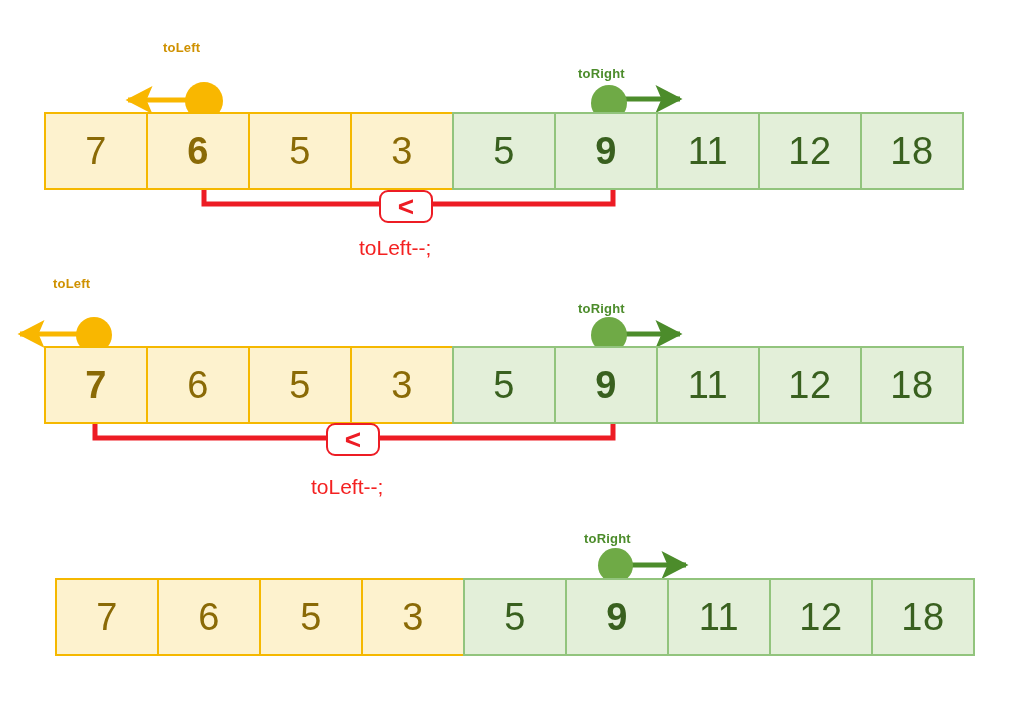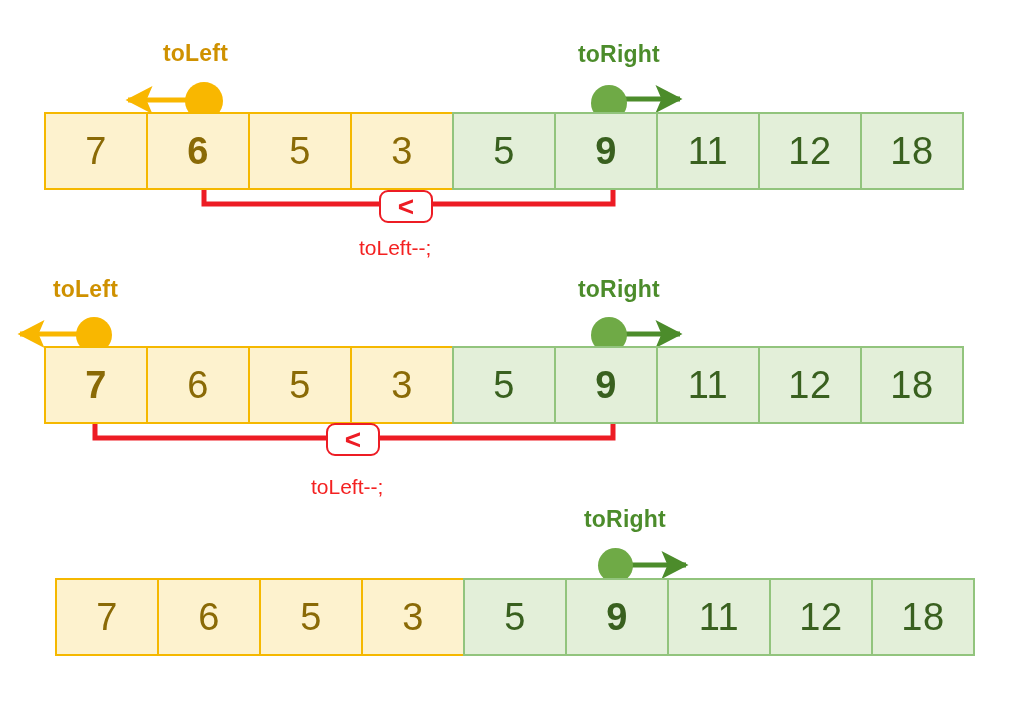--- a/index.html
+++ b/index.html
@@ -44,27 +44,27 @@
     background: #E3EFD9;
     border: 2px solid #92C47D;
     color: #39601F;
     margin-right: -2px;
   }
   .cell.bold { font-weight: bold; }
 
   
   .ptr-label {
     position: absolute;
-    font-size: 23px;
+    font-size: 13px;
     font-weight: bold;
     letter-spacing: 0.2px;
     white-space: nowrap;
   }
   .ptr-label.left-col { color: #CF9100; }
-  .ptr-label.right-col { color: #4C8C2B; }
+  .ptr-label.right-col { color: #4C8C2B; margin-top: 25px; }
 
   
   .dot {
     position: absolute;
     border-radius: 50%;
   }
   .dot.yellow { background: #F9B700; }
   .dot.green  { background: #6FAA46; }
 
   

